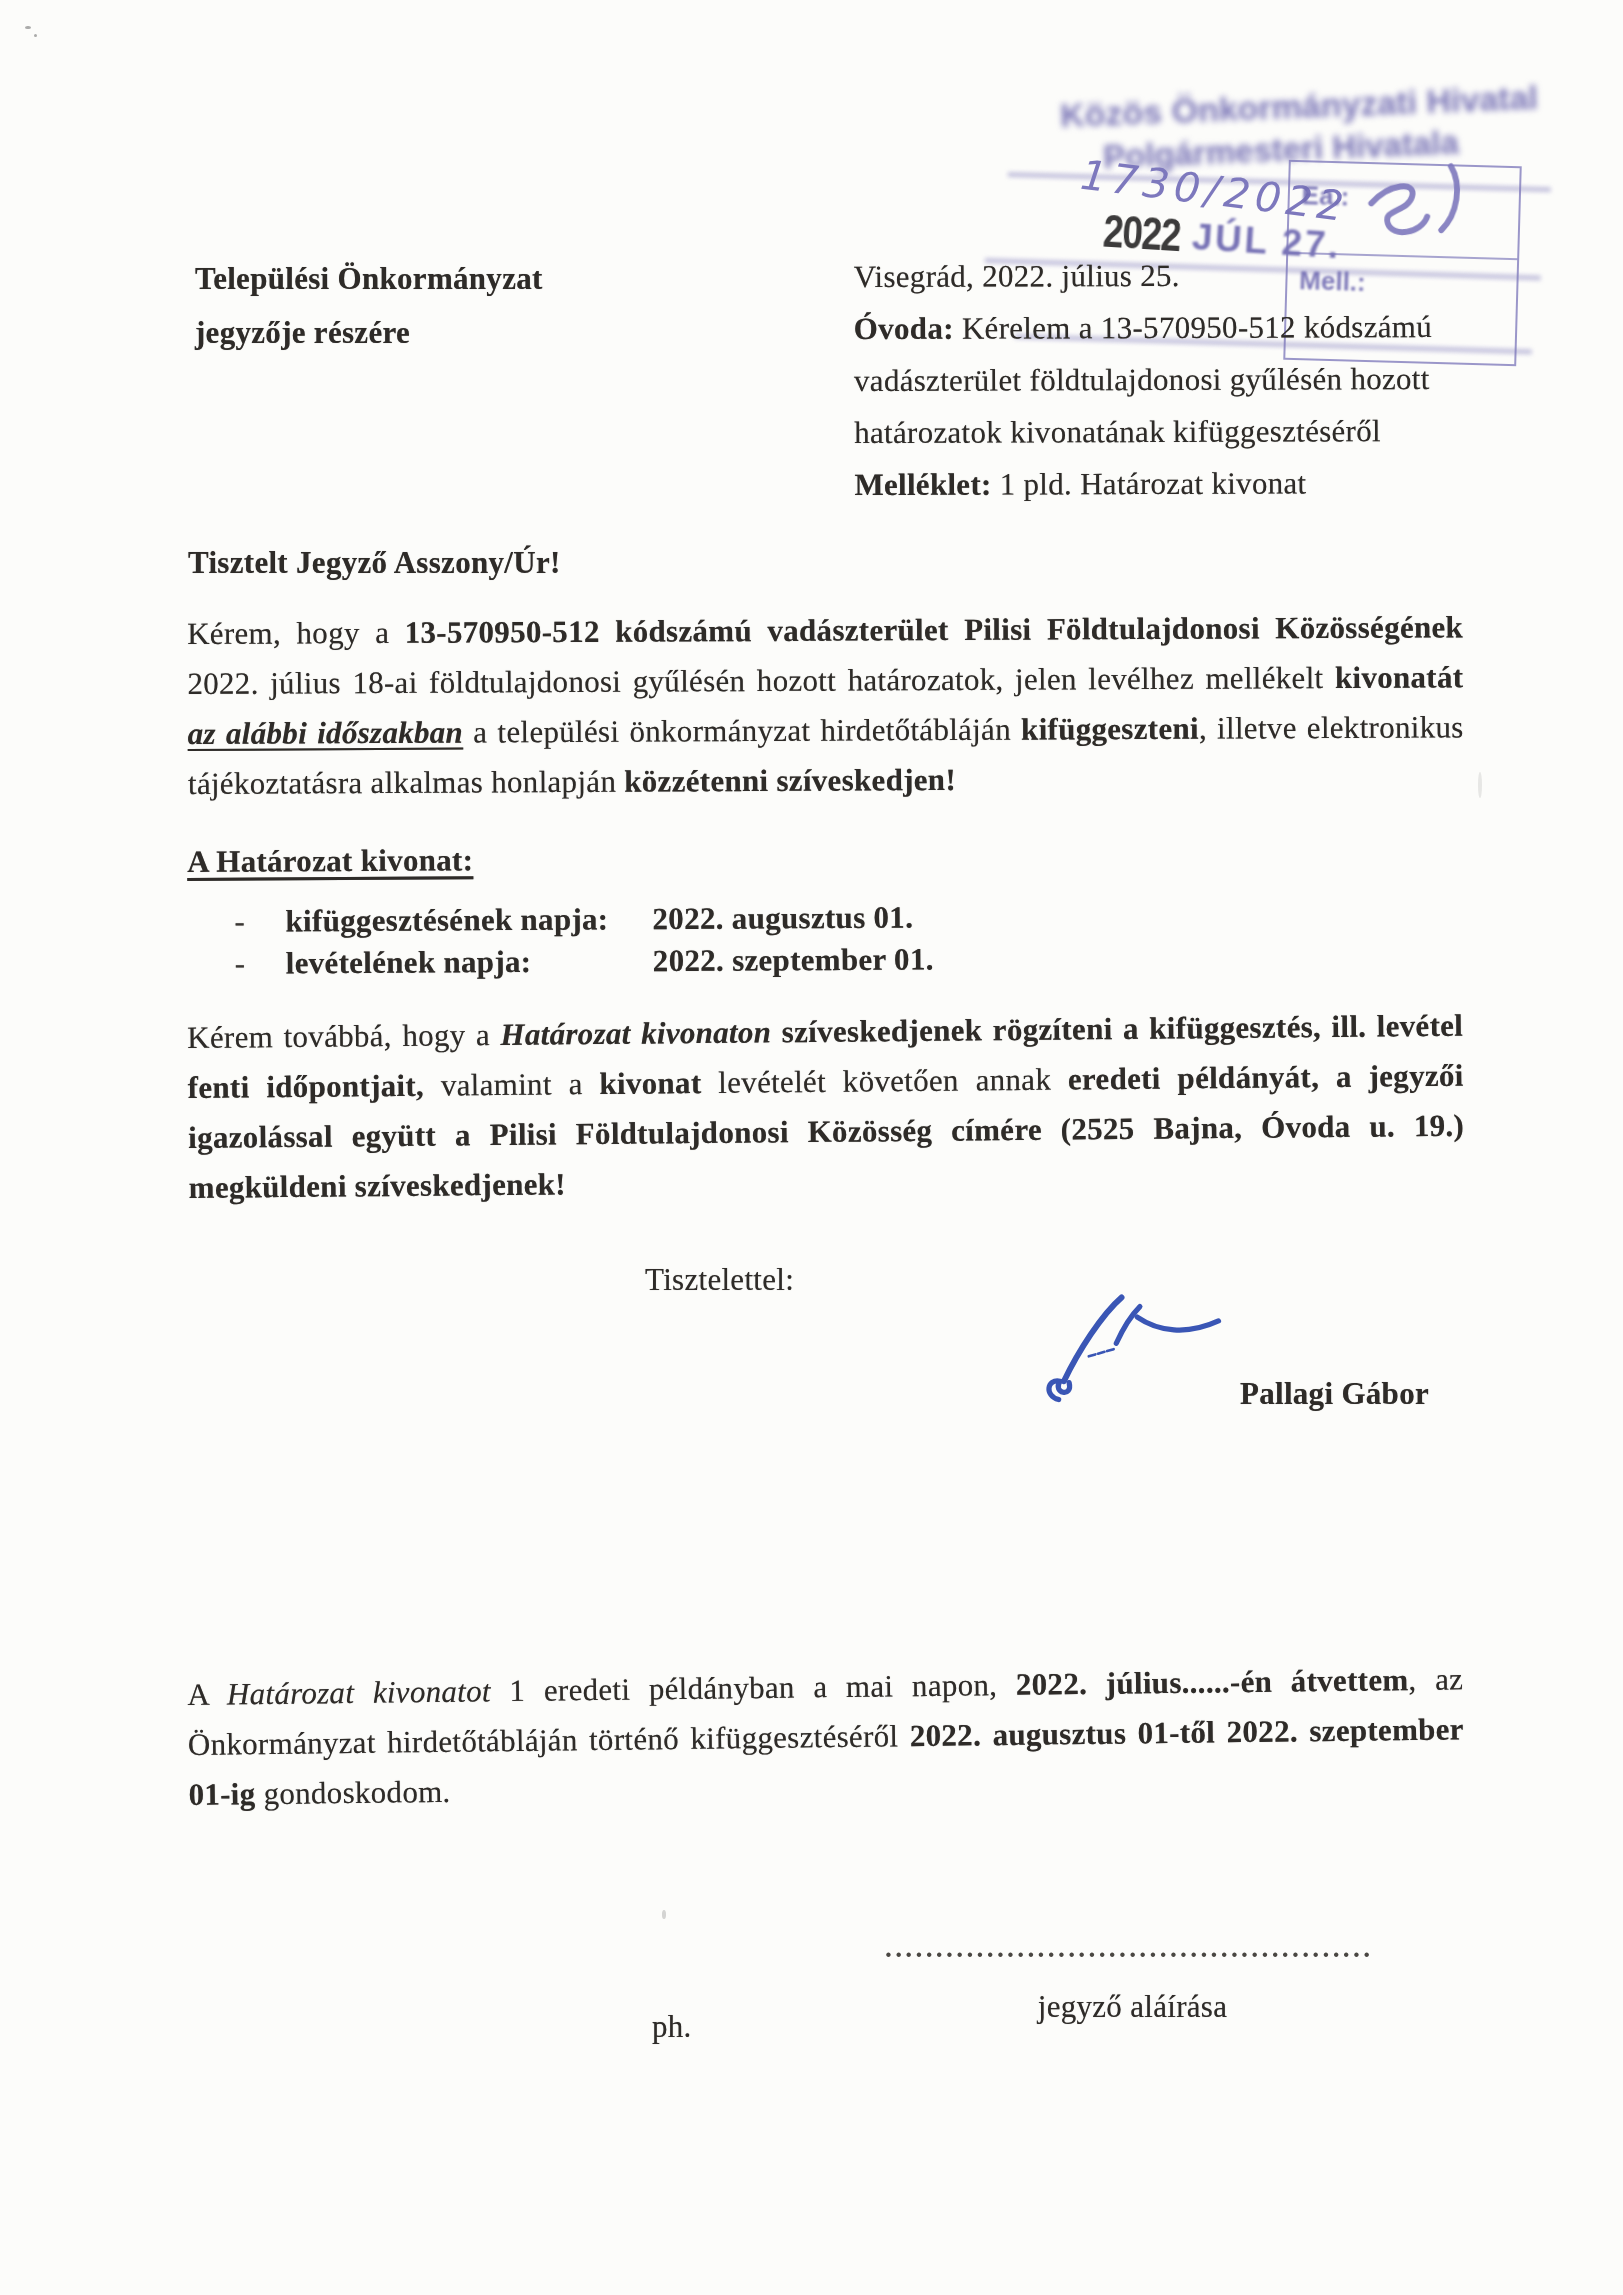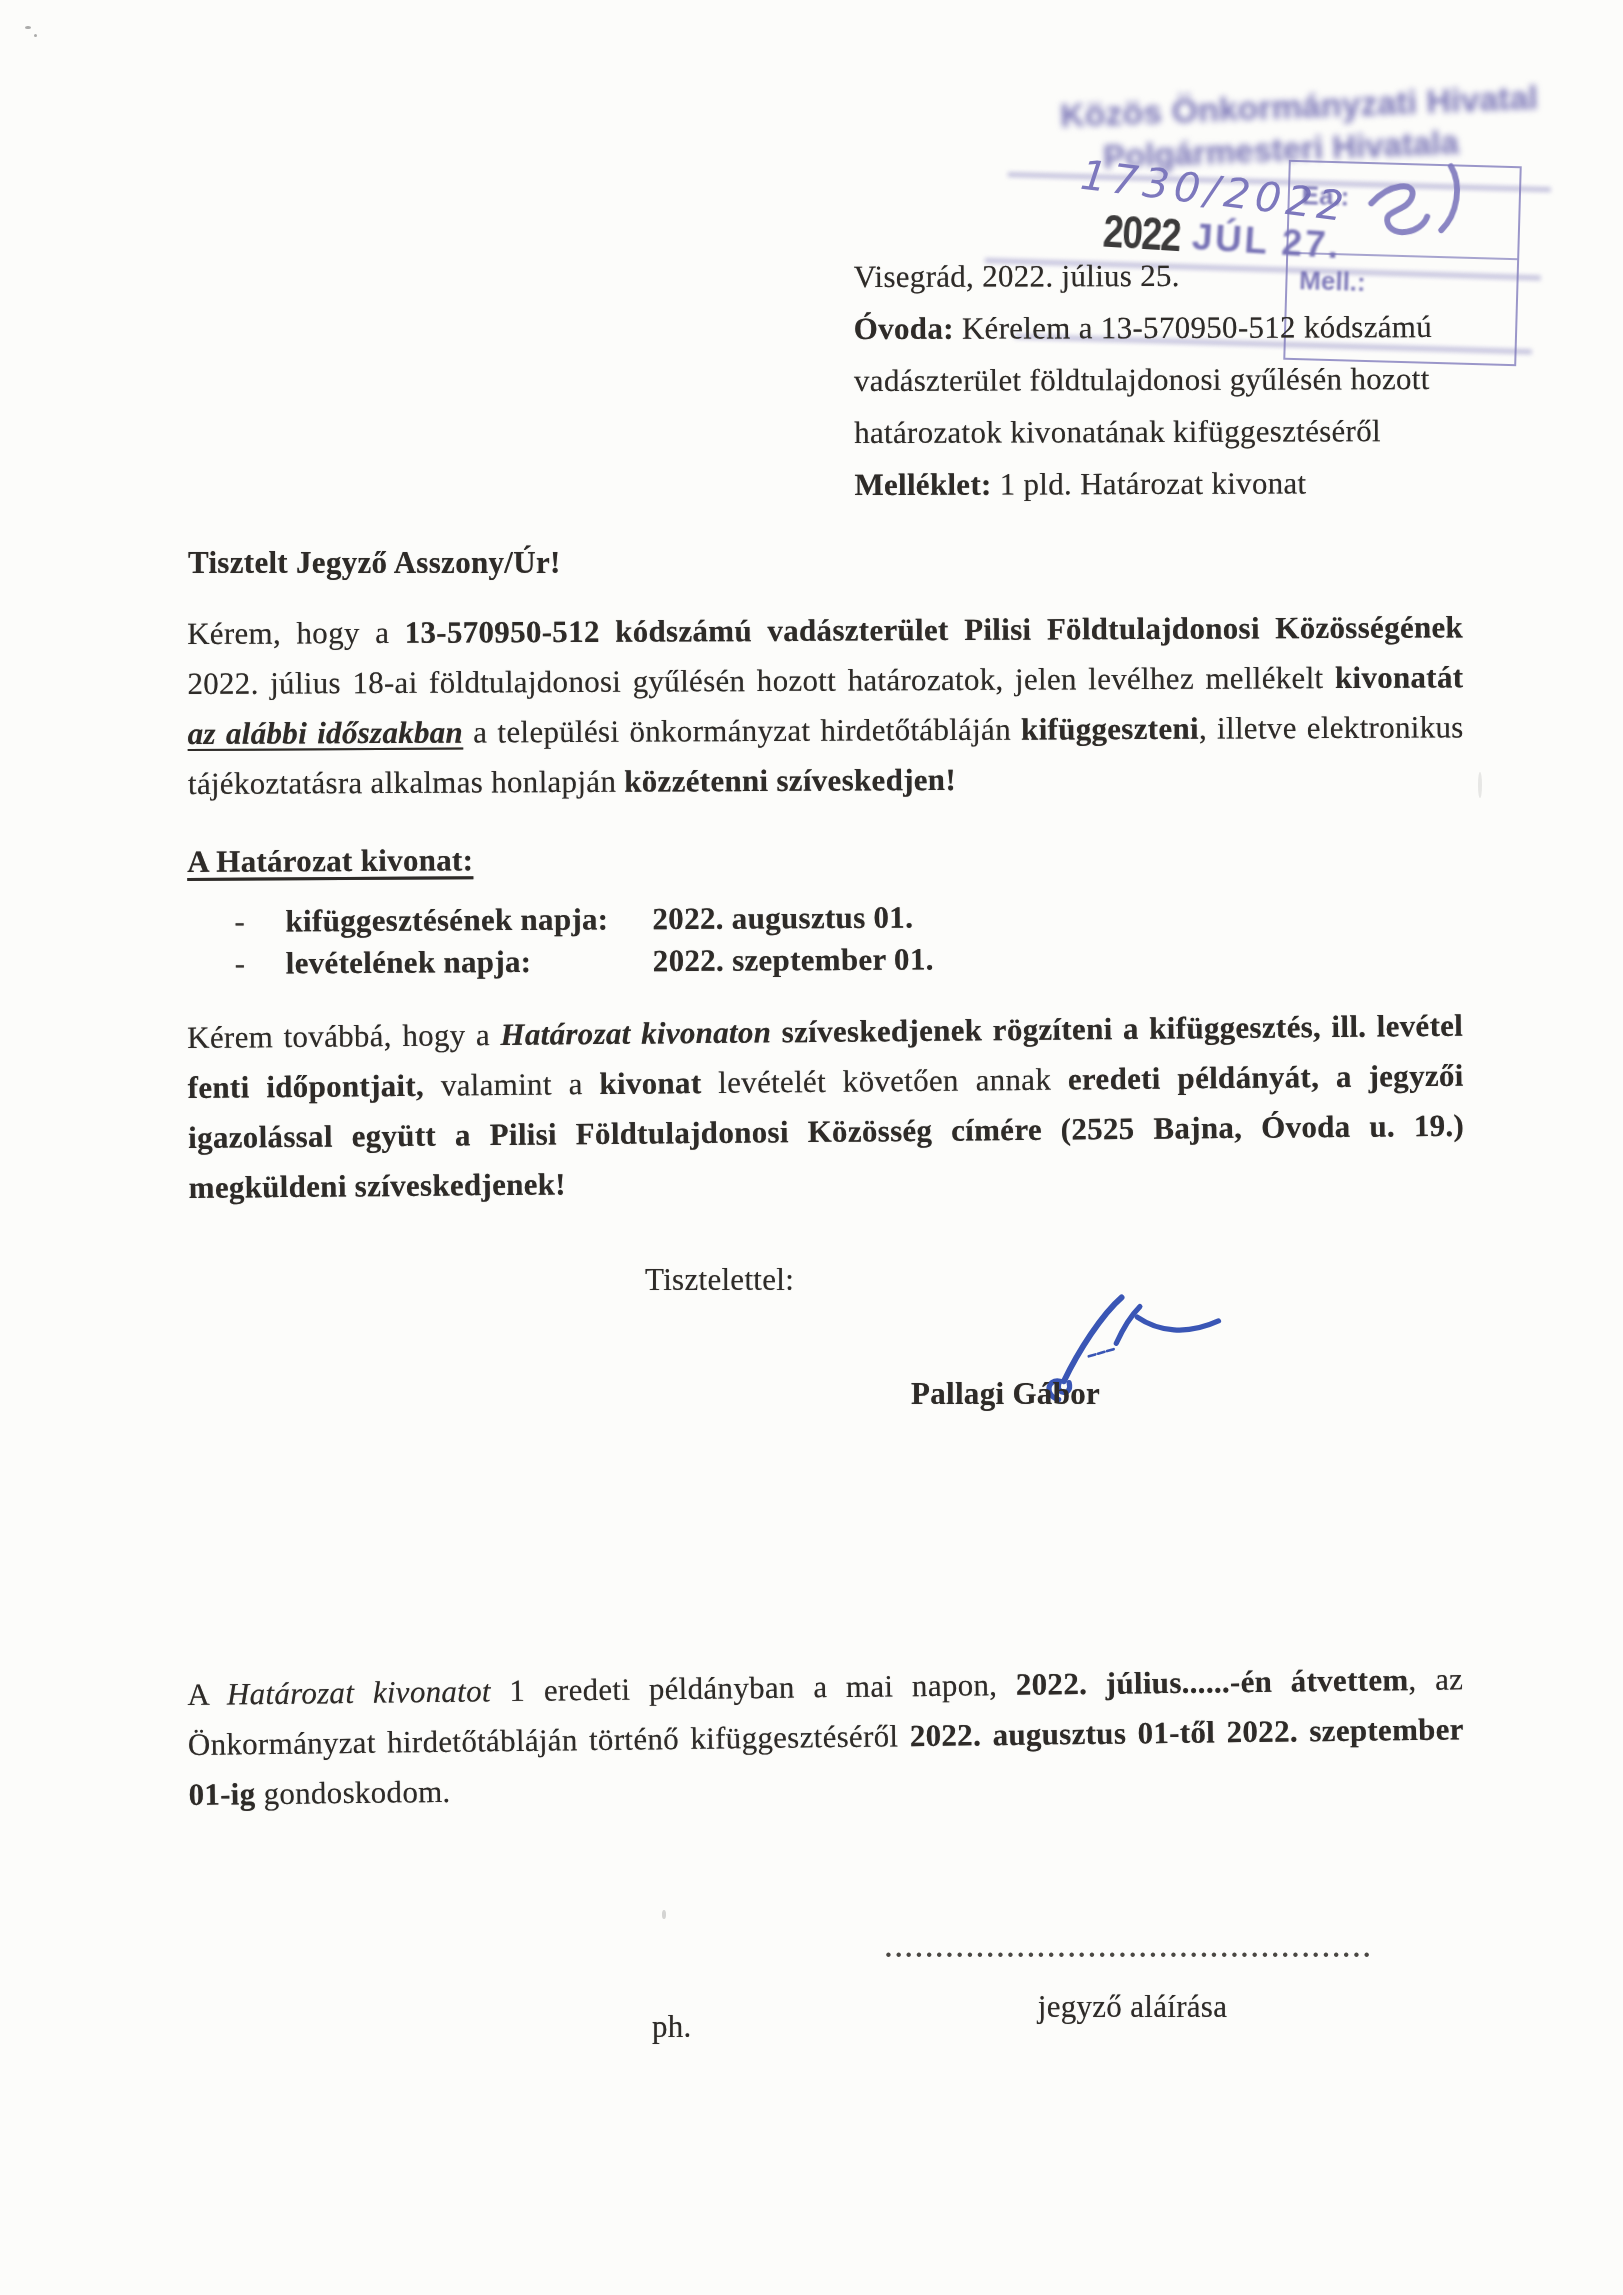--- a/index.html
+++ b/index.html
@@ -31,21 +31,21 @@
   
   .kivonat{left:187px;top:837px;width:1113px;transform:rotate(-.35deg);transform-origin:left top;}
   .kivonat-heading{font-weight:700;text-decoration:underline;text-decoration-thickness:2.6px;text-underline-offset:5.9px;margin-bottom:14.4px;}
   .kv-row{display:flex;line-height:42px;}
   .kv-dash{width:51px;padding-left:47px;color:#3a3733;}
   .kv-label{width:367px;font-weight:700;}
   .kv-value{font-weight:700;}
   
   .tisztelettel{left:645px;top:1255px;}
   .sig-svg{left:1018px;top:1283px;}
-  .sig-block{left:911px;top:1373px;width:458px;text-align:left;line-height:42px;}
+  .sig-block{left:971px;top:1373px;width:458px;text-align:right;line-height:42px;}
   .sig-name{font-weight:700;}
   
   .dots-line{left:885px;top:1932px;width:497px;font-size:27.5px;font-weight:700;letter-spacing:3.3px;color:#4a4742;overflow:hidden;white-space:nowrap;}
   .ph{left:652px;top:2002px;}
   .sign-caption{left:946px;top:1982px;width:373px;text-align:center;}
   
   .stamp{position:absolute;left:995px;top:62px;width:576px;height:314px;pointer-events:none;}
   .org1,.org2{
     position:absolute;font-family:"Liberation Sans",sans-serif;
     font-weight:700;color:rgba(113,107,178,.95);
@@ -103,20 +103,24 @@
       <div class="divider"></div>
       <div class="ea-label">Ea.:</div>
       <svg class="ea-squiggle" width="144" height="105" viewBox="0 0 220 160">
         <path d="M30,78 C58,46 98,42 92,66 C86,90 48,86 56,108 C64,130 108,122 116,96" fill="none" stroke="rgba(125,120,189,.9)" stroke-width="9" stroke-linecap="round"></path>
         <path d="M150,18 C168,46 162,92 138,116" fill="none" stroke="rgba(125,120,189,.9)" stroke-width="9" stroke-linecap="round"></path>
       </svg>
       <div class="mell-label">Mell.:</div>
     </div>
   </div>
 
+  <div class="abs body-text addressee">
+    <div>Települési Önkormányzat</div>
+    <div>jegyzője részére</div>
+  </div>
 
   <div class="abs body-text right-head">
     <div>Visegrád, 2022. július 25.</div>
     <div><span class="lbl">Óvoda:</span><span> Kérelem a 13-570950-512 kódszámú vadászterület földtulajdonosi gyűlésén hozott határozatok kivonatának kifüggesztéséről</span></div>
     <div><span class="lbl">Melléklet:</span><span> 1 pld. Határozat kivonat</span></div>
   </div>
 
   <div class="abs body-text b" style="left:188px;top:538px;">Tisztelt Jegyző Asszony/Úr!</div>
 
   <div class="abs body-text para" style="left:187px;top:609px;transform:rotate(-.3deg);"><span>Kérem, hogy a </span><span class="b">13-570950-512 kódszámú vadászterület Pilisi Földtulajdonosi Közösségének</span><span> 2022. július 18-ai földtulajdonosi gyűlésén hozott határozatok, jelen levélhez mellékelt </span><span class="b">kivonatát</span><span> </span><span class="b i u">az alábbi időszakban</span><span> a települési önkormányzat hirdetőtábláján </span><span class="b">kifüggeszteni</span><span>, illetve elektronikus tájékoztatásra alkalmas honlapján </span><span class="b">közzétenni szíveskedjen!</span></div>

